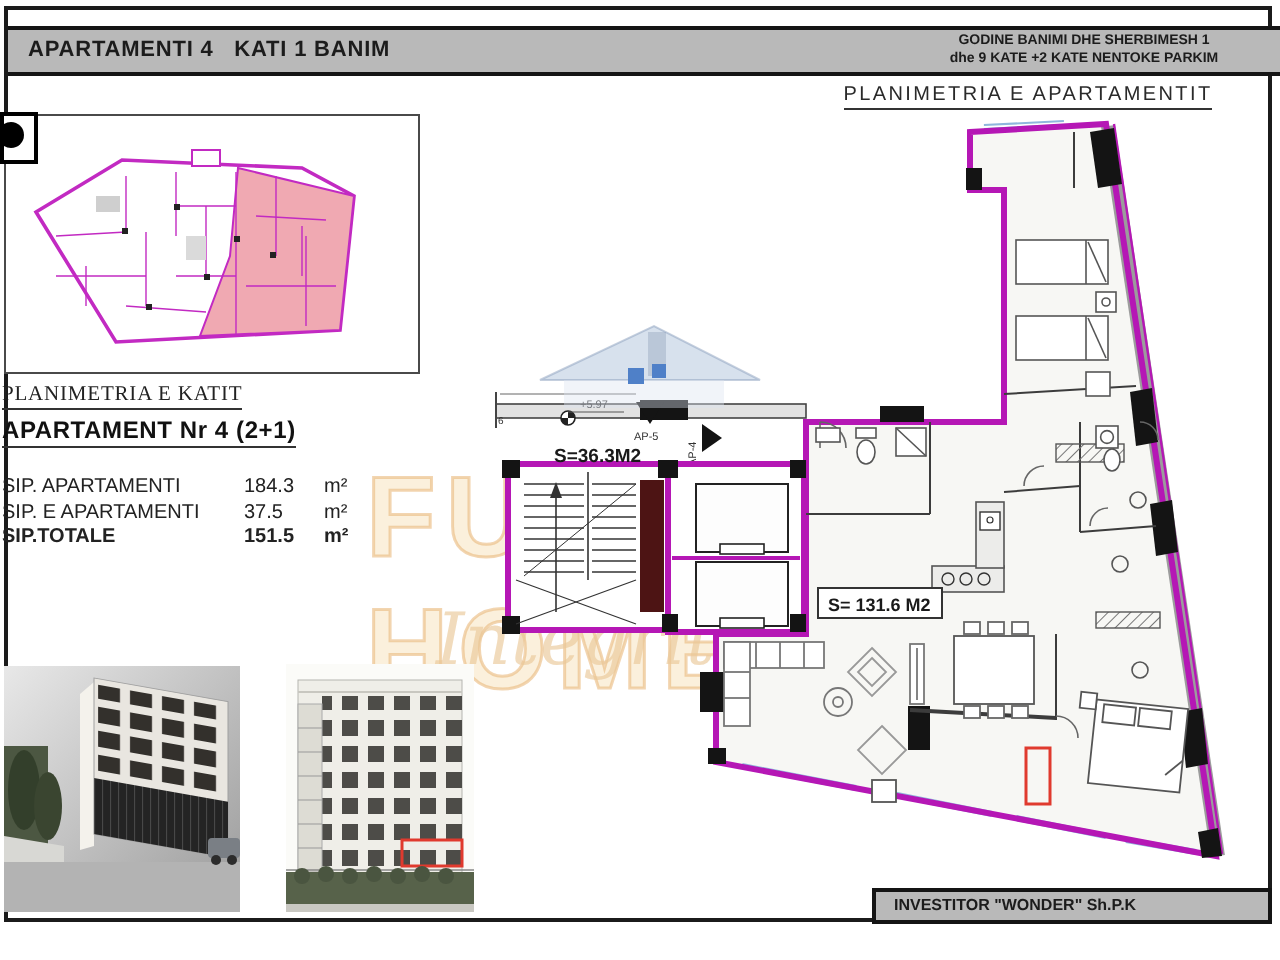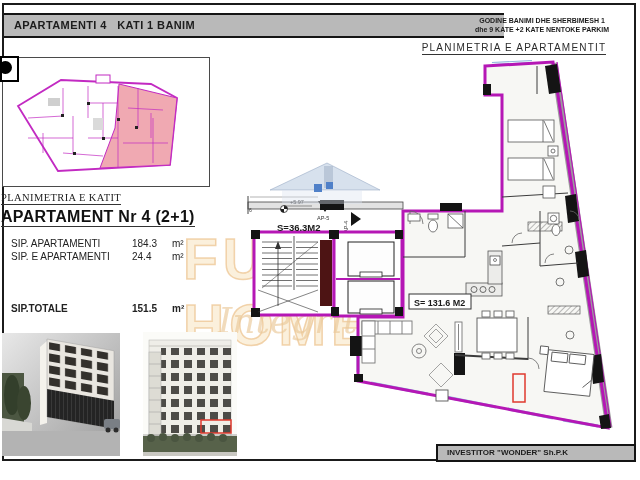--- a/index.html
+++ b/index.html
@@ -4,38 +4,38 @@
 <style>
   html,body{margin:0;padding:0;}
   body{
     width:640px;height:480px;position:relative;overflow:hidden;
     background:#ffffff;font-family:"Liberation Sans",sans-serif;color:#1f1f1f;
   }
   .abs{position:absolute;}
   
   #frame{left:2px;top:3px;width:634px;height:458px;border:2px solid #1b1b1b;box-sizing:border-box;z-index:1;}
   
-  #header-bar{left:4px;top:13px;width:500px;height:25px;background:#b9b9b9;
+  #header-bar{left:4px;top:13px;width:636px;height:25px;background:#b9b9b9;
     border-top:2px solid #151515;border-bottom:2px solid #151515;box-sizing:border-box;z-index:5;}
   #header-left{left:10px;top:4px;font-size:11px;font-weight:bold;letter-spacing:.4px;white-space:pre;color:#1c1c1c;}
   #header-right{left:440px;top:2px;width:196px;text-align:center;font-size:7px;font-weight:bold;line-height:8.5px;color:#1c1c1c;}
   
   #plan-title{left:414px;top:42px;width:200px;text-align:center;font-size:10px;letter-spacing:1.2px;color:#2a2a2a;z-index:5;}
   .u{border-bottom:1.2px solid #333;padding-bottom:1px;}
   
   #key-plan-box{left:2px;top:57px;width:208px;height:130px;border:1px solid #4a4a4a;box-sizing:border-box;background:#fff;z-index:2;}
   #north-box{left:0px;top:56px;width:15px;height:22px;border:2.5px solid #000;background:#fff;z-index:3;overflow:hidden;}
   #north-box .dot{position:absolute;width:13px;height:13px;background:#000;border-radius:50%;left:-3px;top:3px;}
   
   #key-plan-title{left:1px;top:192px;font-size:10.5px;letter-spacing:.4px;color:#222;z-index:6;font-family:Liberation Serif, serif;}
-  #apt-heading{left:1px;top:208px;font-size:16px;font-weight:bold;letter-spacing:.3px;color:#111;z-index:6;}
+  #apt-heading{left:1px;top:208px;font-size:12px;font-weight:bold;letter-spacing:.3px;color:#111;z-index:6;}
   #area-table{left:1px;top:238px;font-size:10px;line-height:12.5px;color:#222;z-index:6;}
-  #area-table .lbl{display:inline-block;width:121px;padding-left:10px;}
+  #area-table .lbl{display:inline-block;width:121px;}
   #area-table .val{display:inline-block;min-width:40px;}
-  #area-table .bold{font-weight:bold;margin-top:40px;}
+  #area-table .bold{font-weight:bold;}
   
   #photo-a{left:2px;top:333px;width:118px;height:123px;z-index:2;}
   #photo-b{left:143px;top:332px;width:94px;height:124px;z-index:2;}
   
   #main-plan{left:0;top:0;width:640px;height:480px;z-index:2;pointer-events:none;}
   
   #watermark{z-index:3;pointer-events:none;}
   #wm-name{left:183px;top:226px;width:470px;font-size:57px;font-weight:bold;letter-spacing:5px;
     color:rgba(248,228,192,.55);-webkit-text-stroke:1.5px rgba(233,185,125,.6);}
   #wm-tagline{left:218px;top:300px;font-family:"DejaVu Serif",serif;font-style:italic;font-size:36px;
@@ -107,21 +107,21 @@
   <span class="u">PLANIMETRIA E KATIT</span>
 </div>
 <div class="abs" id="apt-heading">
   <span class="u">APARTAMENT Nr 4  (2+1)</span>
 </div>
 <div class="abs" id="area-table">
   <div>
     <span class="lbl">SIP. APARTAMENTI</span><span class="val">184.3</span><span>m²</span>
   </div>
   <div>
-    <span class="lbl">SIP. E APARTAMENTI</span><span class="val">24.4</span><span>m²</span>
+    <span class="lbl">SIP. E APARTAMENTI</span><span class="val">37.5</span><span>m²</span>
   </div>
   <div class="bold">
     <span class="lbl">SIP.TOTALE</span><span class="val">151.5</span><span>m²</span>
   </div>
 </div>
 
 <svg class="abs" id="main-plan" viewBox="0 0 640 480">
   <defs>
     <pattern id="hatchP" width="4" height="4" patternUnits="userSpaceOnUse" patternTransform="rotate(45)">
       <line x1="0" y1="0" x2="0" y2="4" stroke="#777" stroke-width="1"></line>

